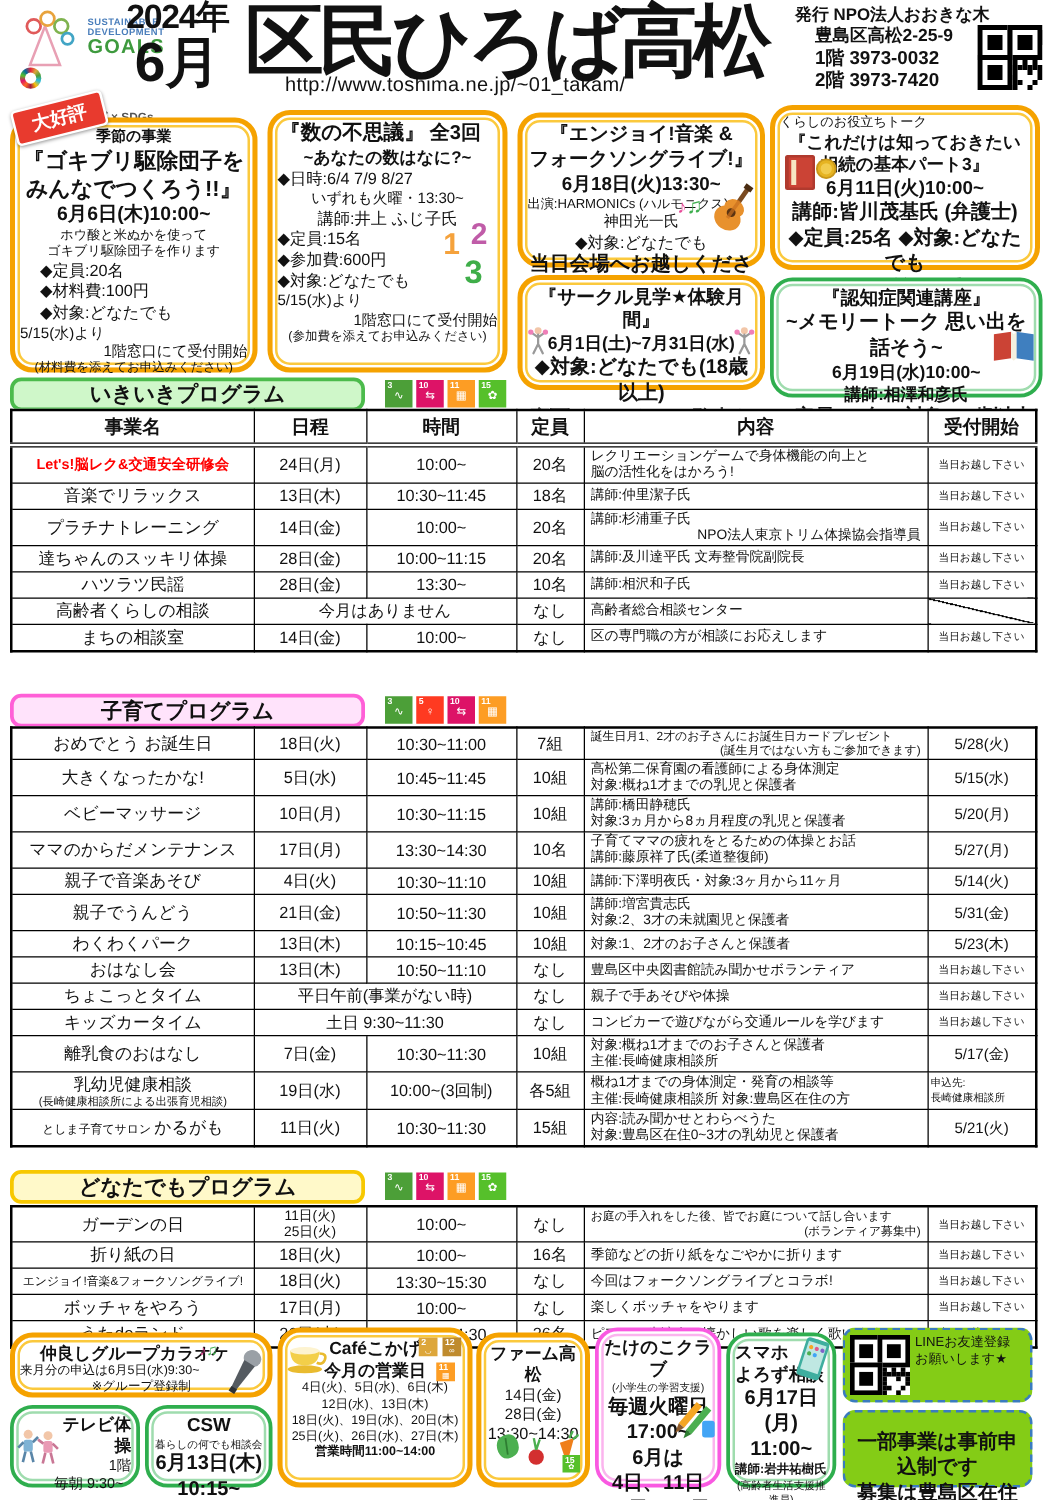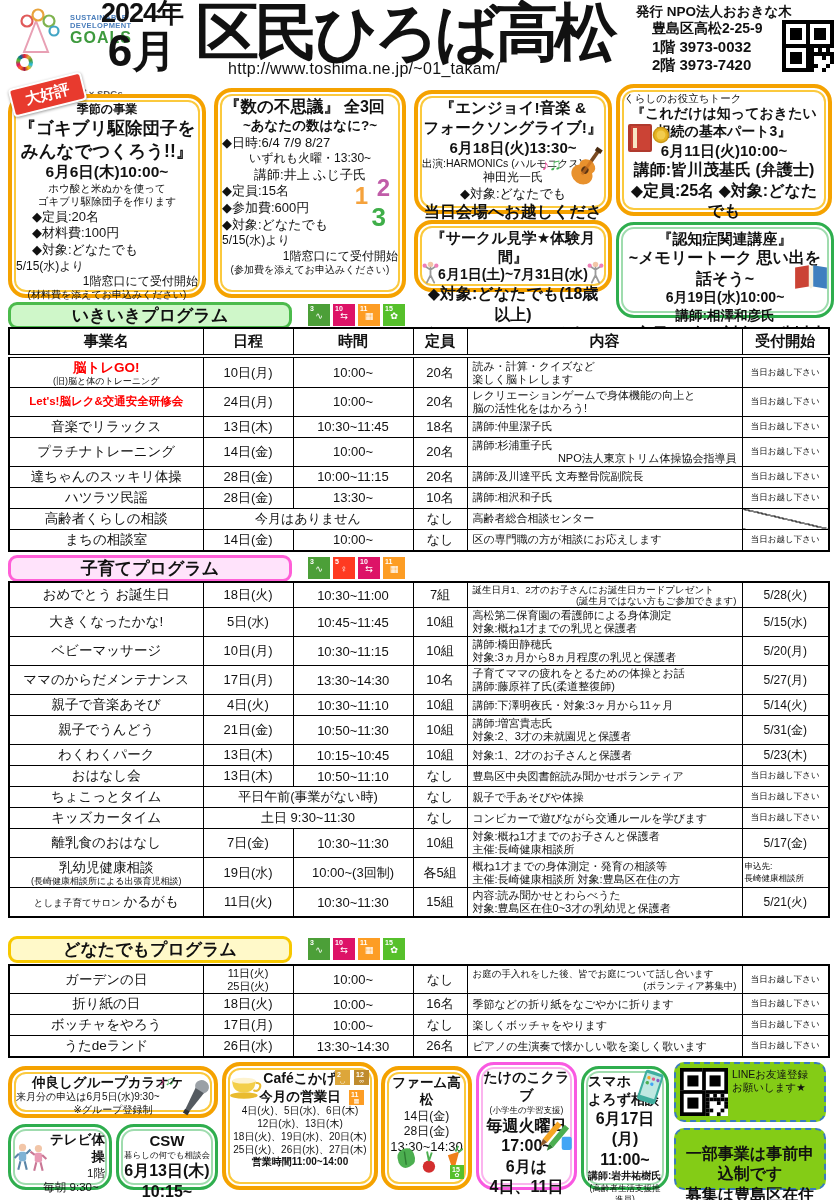--- a/index.html
+++ b/index.html
@@ -266,21 +266,21 @@
         <div class="ln s10">5/27(月)より1階窓口にて受付開始</div>
         <div class="ln s10 right">(電話可)</div>
         <span class="deco" style="left: 6px; top: 34px;"><svg width="44" height="32" viewBox="0 0 44 32">
             <rect x="2" y="2" width="24" height="28" rx="2" fill="#b03a2e"></rect>
             <rect x="5" y="4" width="19" height="24" fill="#cb4335"></rect>
             <rect x="7" y="6" width="4" height="20" fill="#f7e6c4"></rect>
             <circle cx="35" cy="13" r="7.5" fill="#e6b422" stroke="#c9971a" stroke-width="1.5"></circle>
             <circle cx="35" cy="13" r="4.5" fill="#f2cc4e"></circle>
           </svg></span>
       </div>
-      <div class="box orange" style="left: 414px; top: 220px; width: 198px; height: 72px;">
+      <div class="box orange" style="left: 414px; top: 220px; width: 198px; height: 92px;">
         <div class="ln t15">『サークル見学★体験月間』</div>
         <div class="ln t14">6月1日(土)~7月31日(水)</div>
         <div class="ln m12b">◆対象:どなたでも(18歳以上)</div>
         <div class="ln m12b">裏面のサークル一覧表をご覧ください</div>
         <span class="deco" style="left: 4px; top: 36px;"><svg width="17" height="24" viewBox="0 0 16 22">
             <circle cx="8" cy="4" r="2.6" fill="#f2c6a8"></circle>
             <path d="M8 7 L8 14 M8 9 L3 5.5 M8 9 L13 5.5 M8 14 L4.5 21 M8 14 L11.5 21" stroke="#999" stroke-width="1.7" fill="none" stroke-linecap="round"></path>
             <circle cx="2.5" cy="5" r="2" fill="#ef7fb8"></circle>
             <circle cx="13.5" cy="5" r="2" fill="#ef7fb8"></circle>
           </svg></span>
@@ -344,34 +344,20 @@
             <th>日程</th>
             <th>時間</th>
             <th>定員</th>
             <th>内容</th>
             <th>受付開始</th>
           </tr>
         </thead>
         <tbody>
           <tr>
             <td class="c-name">
-              <div class="nm red">脳トレGO!</div>
-              <div class="nm-sub">(旧)脳と体のトレーニング</div>
-            </td>
-            <td class="c-date">10日(月)</td>
-            <td class="c-time">10:00~</td>
-            <td class="c-cap">20名</td>
-            <td class="c-cont">
-              <div>読み・計算・クイズなど</div>
-              <div>楽しく脳トレします</div>
-            </td>
-            <td class="c-recv sm">当日お越し下さい</td>
-          </tr>
-          <tr>
-            <td class="c-name">
               <div class="nm red" style="font-size: 11.5px;">Let's!脳レク&amp;交通安全研修会</div>
             </td>
             <td class="c-date">24日(月)</td>
             <td class="c-time">10:00~</td>
             <td class="c-cap">20名</td>
             <td class="c-cont">
               <div>レクリエーションゲームで身体機能の向上と</div>
               <div>脳の活性化をはかろう!</div>
             </td>
             <td class="c-recv sm">当日お越し下さい</td>
@@ -698,20 +684,32 @@
           </tr>
           <tr>
             <td class="c-name">
               <div class="nm">折り紙の日</div>
             </td>
             <td class="c-date">18日(火)</td>
             <td class="c-time">10:00~</td>
             <td class="c-cap">16名</td>
             <td class="c-cont">
               <div>季節などの折り紙をなごやかに折ります</div>
+            </td>
+            <td class="c-recv sm">当日お越し下さい</td>
+          </tr>
+          <tr>
+            <td class="c-name">
+              <div class="nm" style="font-size: 9.5px;">エンジョイ!音楽&amp;フォークソングライブ!</div>
+            </td>
+            <td class="c-date">18日(火)</td>
+            <td class="c-time">13:30~15:30</td>
+            <td class="c-cap">なし</td>
+            <td class="c-cont">
+              <div>今回はフォークソングライブとコラボ!</div>
             </td>
             <td class="c-recv sm">当日お越し下さい</td>
           </tr>
           <tr>
             <td class="c-name">
               <div class="nm">ボッチャをやろう</div>
             </td>
             <td class="c-date">17日(月)</td>
             <td class="c-time">10:00~</td>
             <td class="c-cap">なし</td>

